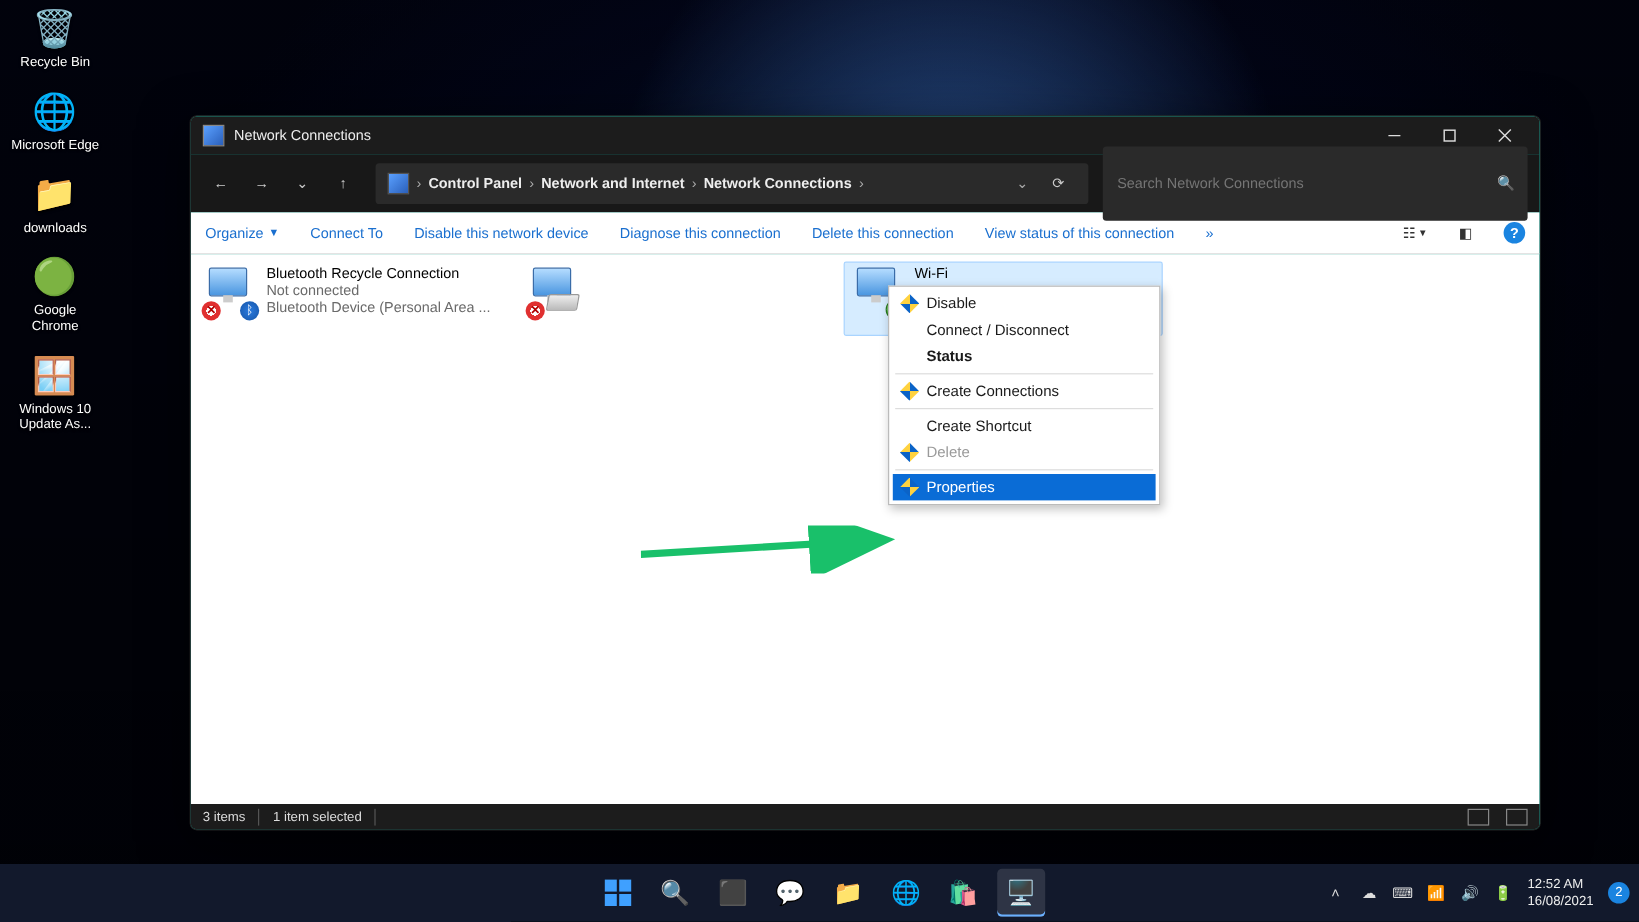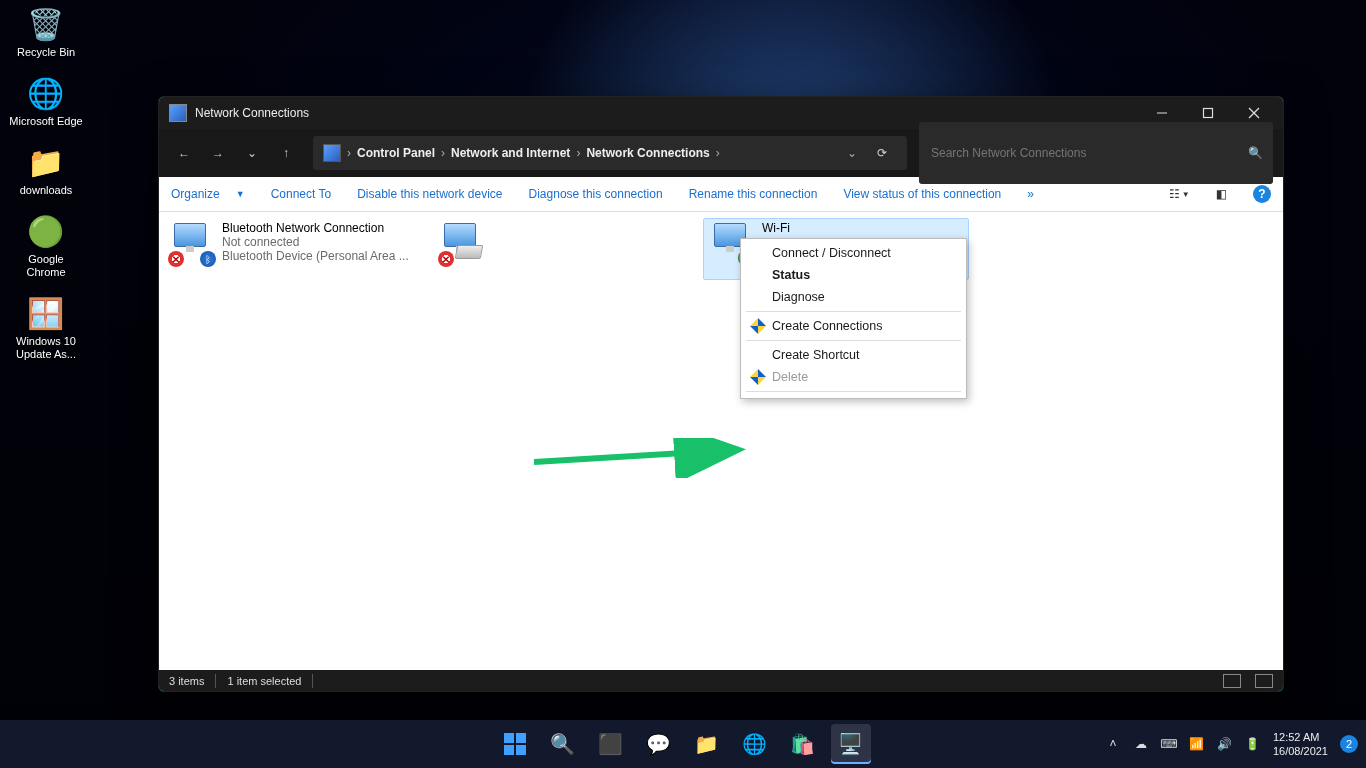--- a/index.html
+++ b/index.html
@@ -28,21 +28,21 @@
   .chev{color:#aaa;}
   .addr .chip{width:16px;height:16px;background:linear-gradient(135deg,#5aa0ff,#2a5fba);border:1px solid #555;}
   .addr .tail{flex:1;}
   .addr .drop{width:18px;text-align:center;color:#aaa;}
   .refresh{width:30px;color:#ccc;text-align:center;}
   .search{width:334px;height:34px;background:#2a2a2a;border-radius:3px;display:flex;align-items:center;padding:14px 10px;color:#aaa;}
   .search input{flex:1;background:transparent;border:none;outline:none;color:#ddd;font-size:12px;}
   .search .sico{color:#ccc;}
 
   .cmdbar{height:34px;background:#fff;border-bottom:1px solid #ddd;display:flex;align-items:center;padding:0 12px;gap:26px;color:#1a6fcf;}
-  .cmdbar .org{color:#1a6fcf;display:flex;align-items:center;gap:16px;}
+  .cmdbar .org{color:#1a6fcf;display:flex;align-items:center;gap:4px;}
   .cmdbar .org .tri{color:#1a6fcf;font-size:9px;}
   .cmdbar .spacer{flex:1;}
   .vbtn{color:#333;display:flex;align-items:center;gap:2px;}
   .help{width:18px;height:18px;border-radius:50%;background:#1a84e0;color:#fff;font-weight:bold;display:flex;align-items:center;justify-content:center;font-size:12px;}
 
   .content{position:relative;background:#fff;height:calc(100% - 32px - 48px - 34px - 22px);overflow:hidden;}
   .cards{display:flex;gap:4px;padding:6px 4px;}
   .card{width:252px;height:56px;display:flex;align-items:flex-start;padding:2px 6px;gap:8px;border:1px solid transparent;border-radius:2px;}
   .card.selected{background:#d6ecff;border-color:#a9d4ff;}
   .cico{width:44px;height:44px;position:relative;flex:0 0 auto;}
@@ -165,39 +165,39 @@
     </div>
 
     <div class="cmdbar">
       <span class="org">
           <span>Organize</span> 
           <span class="tri">▼</span>
         </span>
       <span>Connect To</span>
       <span>Disable this network device</span>
       <span>Diagnose this connection</span>
-      <span>Rename this connection</span>
+      <span>Delete this connection</span>
       <span>View status of this connection</span>
       <span>»</span>
       <span class="spacer"></span>
       <span class="vbtn">☷ <span style="font-size:8px;">▼</span></span>
       <span class="vbtn">◧</span>
       <span class="help">?</span>
     </div>
 
     <div class="content">
       <div class="cards">
         <div class="card">
           <div class="cico">
             <div class="screen"></div>
             <div class="ol x"></div>
             <div class="ol bt">ᛒ</div>
           </div>
           <div class="meta">
-            <div class="t1">Bluetooth Network Connection</div>
+            <div class="t1">Bluetooth Recycle Connection</div>
             <div class="t2">Not connected</div>
             <div class="t2">Bluetooth Device (Personal Area ...</div>
           </div>
         </div>
         <div class="card">
           <div class="cico">
             <div class="screen"></div>
             <div class="plug"></div>
             <div class="ol x"></div>
           </div>
@@ -207,41 +207,44 @@
             <div class="screen"></div>
             <div class="ol wf"></div>
           </div>
           <div class="meta">
             <div class="t1">Wi-Fi</div>
           </div>
         </div>
       </div>
 
       <div class="ctx">
+        <div class="mi tag">
+            <span>Disable</span>
+          </div>
         <div class="mi">
             <span>Connect / Disconnect</span>
           </div>
         <div class="mi bold">
             <span>Status</span>
-          </div>
-        <div class="mi">
-            <span>Diagnose</span>
           </div>
         <div class="sep"></div>
         <div class="mi tag">
             <span>Create Connections</span>
           </div>
         <div class="sep"></div>
         <div class="mi">
             <span>Create Shortcut</span>
           </div>
         <div class="mi tag disabled">
             <span>Delete</span>
           </div>
         <div class="sep"></div>
+        <div class="mi tag hl">
+            <span>Properties</span>
+          </div>
       </div>
 
       <svg class="arrow" width="220" height="40">
         <defs>
             <marker id="ah" markerWidth="12" markerHeight="12" refX="10" refY="5" orient="auto">
               <path d="M0,0 L12,5 L0,10 Z" fill="#19c06a"></path>
             </marker>
           </defs>
         <line x1="0" y1="24" x2="200" y2="12" stroke="#19c06a" stroke-width="6" marker-end="url(#ah)"></line>
       </svg>

